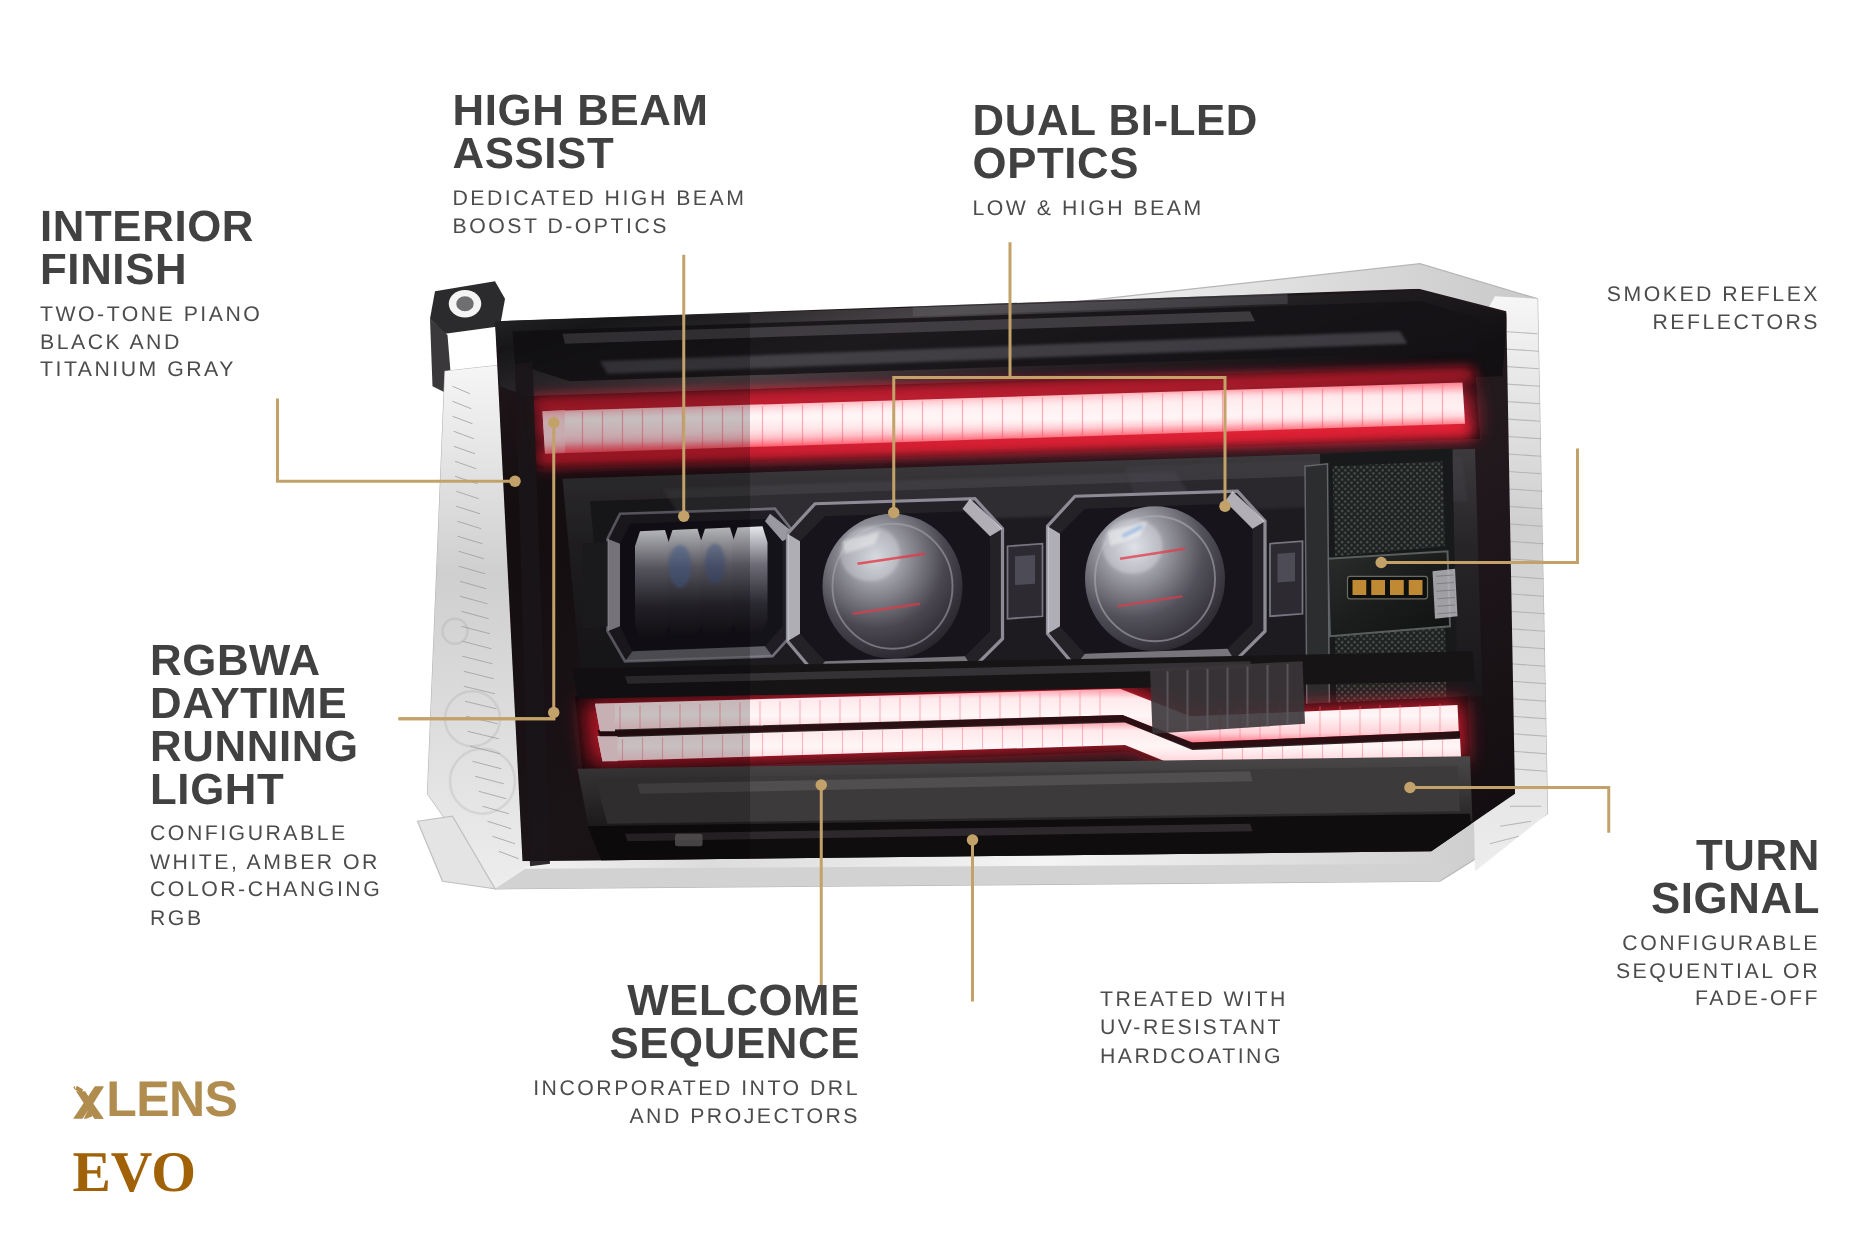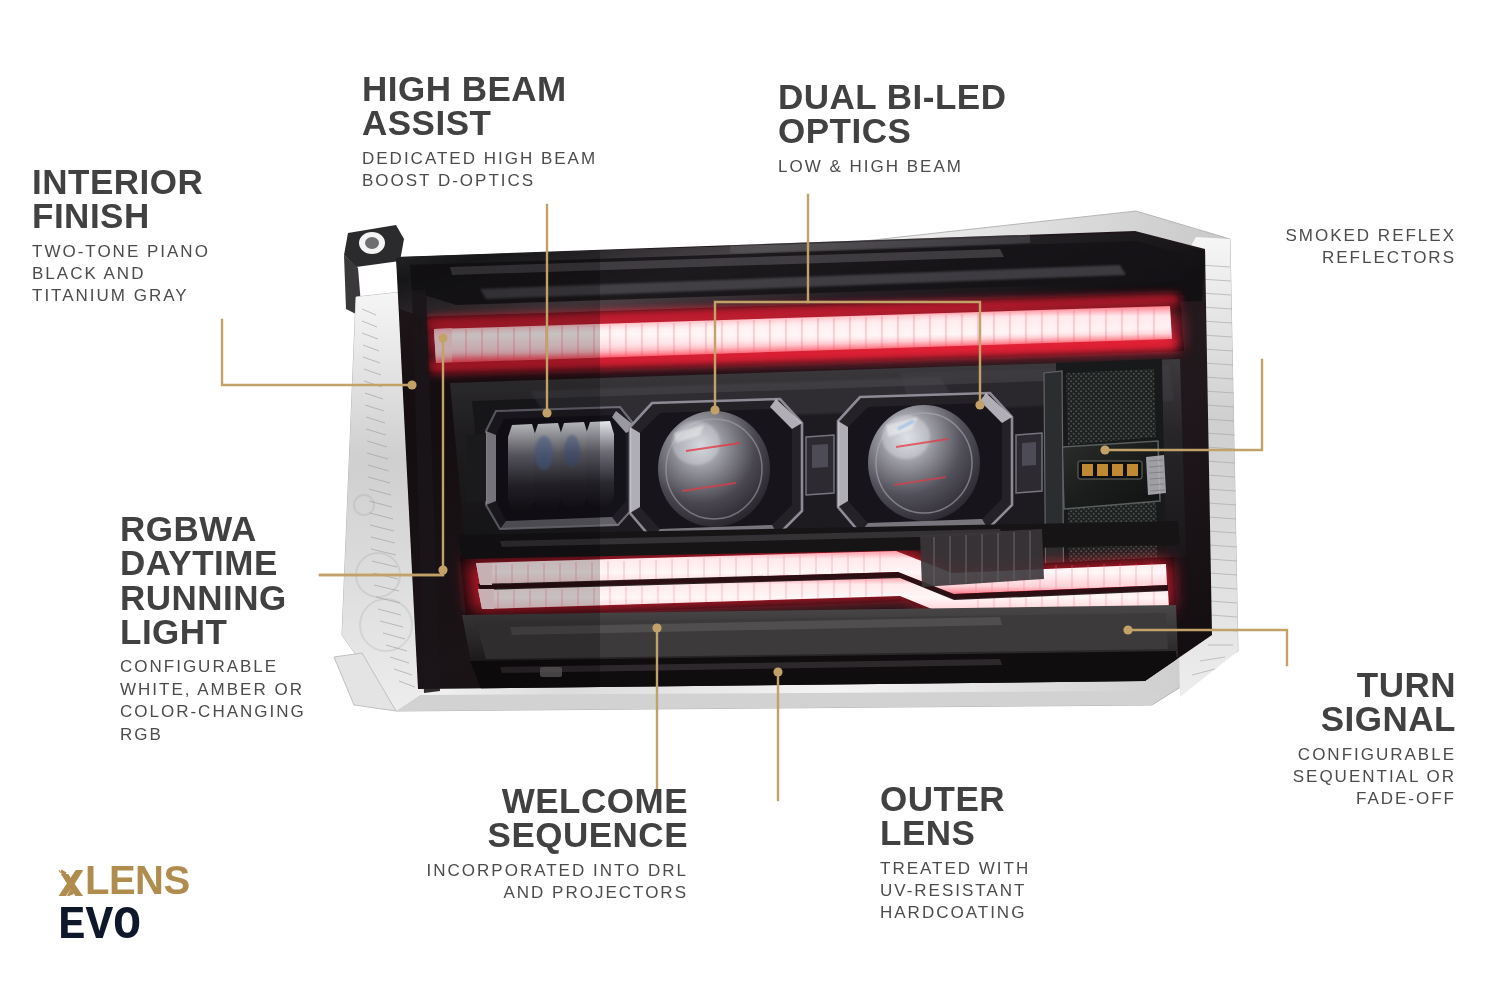--- a/index.html
+++ b/index.html
@@ -43,22 +43,22 @@
 
   
   #logo{position:absolute;left:58px;top:862px;}
   #logo .l1{
     font-size:40px;font-weight:700;letter-spacing:-0.5px;
     color:#b08d4f;line-height:0.92;
     font-family:"Liberation Sans Narrow","Liberation Sans",sans-serif;
   }
   #logo .l2{
     font-size:46px;font-weight:700;letter-spacing:0px;
-    color:#0f172a;line-height:0.92;margin-top:6px;
-    font-family:Liberation Mono, monospace;
+    color:#a16207;line-height:0.92;margin-top:18px;
+    font-family:Liberation Serif, serif;
   }
   #logo .xg{display:inline-block;position:relative;width:26px;height:30px;vertical-align:-4px;margin-right:1px;}
 
   
   #headlight{position:absolute;left:300px;top:205px;width:980px;height:520px;}
 </style>
 </head>
 <body>
 
 <div id="stage">
@@ -645,22 +645,20 @@
   </div>
 
   <div class="callout" style="left:338px; top:784px; width:350px;text-align:right;">
     <div class="title">WELCOME
 SEQUENCE</div>
     <div class="sub">INCORPORATED INTO DRL
 AND PROJECTORS</div>
   </div>
 
   <div class="callout" style="left:880px; top:782px; width:300px;">
-    <div class="title">OUTER
-LENS</div>
     <div class="sub">TREATED WITH
 UV-RESISTANT
 HARDCOATING</div>
   </div>
 
   <div id="logo">
     <div class="l1"><span class="xg"><svg width="26" height="30" viewBox="0 0 26 30">
             <path d="M1,2 L8,2 L13,11 L18,2 L25,2 L16,17 L13,12 L10,17 Z M2,28 L9,28 L13,20 L16,26 L11,28 Z M12,15 L16,22 L25,28 L18,28 L9,15 Z" fill="#b08d4f"></path>
             <path d="M0.5,2.5 L7.5,2.5 L25,28 L17.5,28 Z" fill="#b08d4f"></path>
             <path d="M25,2.5 L17.5,2.5 L0.5,28 L8,28 Z" fill="#b08d4f"></path>

